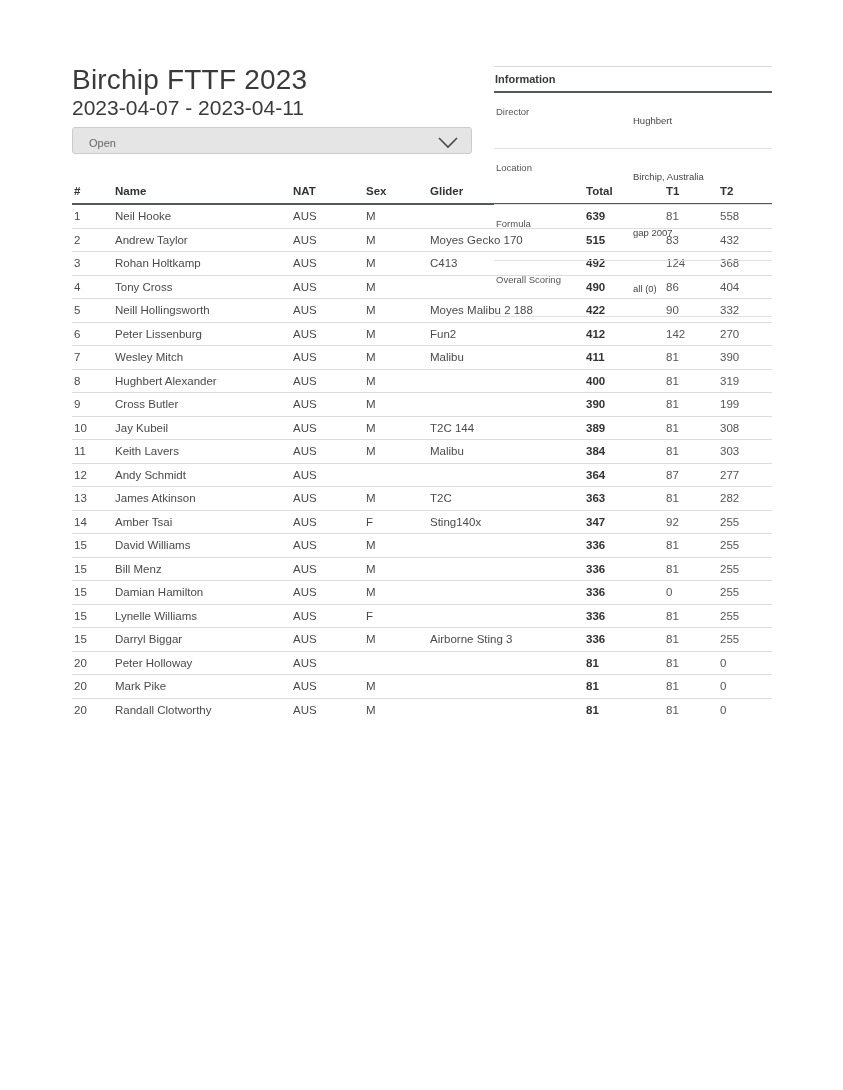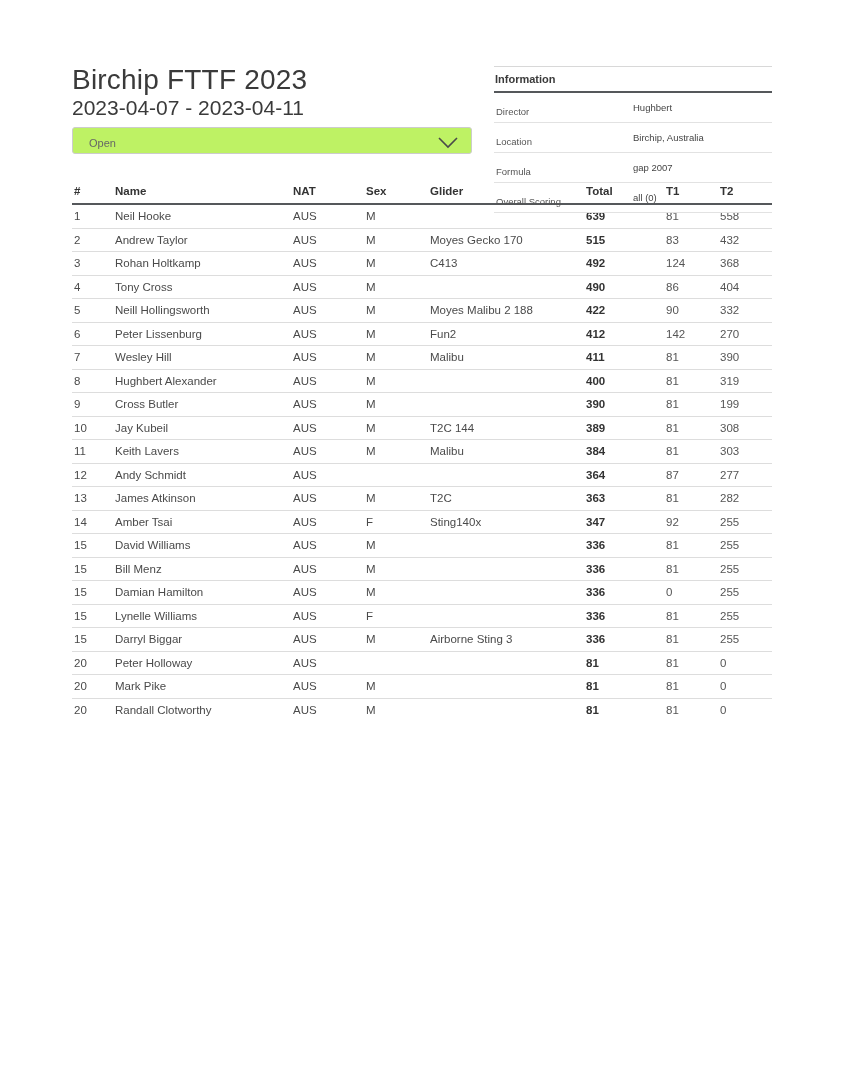--- a/index.html
+++ b/index.html
@@ -13,36 +13,36 @@
   .content { position:relative; width:700px; margin-left:72px; }
 
   
   .header-row { position:relative; height:166px; }
   .title-block { padding-top:66px; }
   .page-title { font-size:28px; font-weight:400; color:#3a3a3a; letter-spacing:0.2px; line-height:28px; }
   .date-range { font-size:21px; font-weight:400; color:#3a3a3a; margin-top:4px; line-height:20px; }
 
   .select-box {
     margin-top:9px; width:400px; height:27px;
-    border:1px solid #cccccc; border-radius:3px; background:#bef264;
+    border:1px solid #cccccc; border-radius:3px; background:#e5e5e5;
     display:flex; align-items:center; justify-content:space-between;
     padding:4px 12px 0 16px; cursor:pointer;
   }
   .select-value { font-size:11px; color:#666666; }
   .select-box svg { display:block; }
 
   
   .info-panel { position:absolute; top:66px; right:0; width:278px; border-top:1px solid #d8d8d8; }
   .info-heading {
     font-size:11px; font-weight:700; color:#3a3a3a;
     padding:6px 0 6px 1px; border-bottom:2px solid #55585b;
   }
   .info-row { display:flex; border-bottom:1px solid #e2e2e2; }
   .info-label { width:139px; font-size:9.5px; color:#555555; padding:5px 0 5px 2px;margin-top:8px; }
-  .info-value { flex:1; font-size:9.5px; color:#454545; padding:9px 0; }
+  .info-value { flex:1; font-size:9.5px; color:#454545; padding:22px 0; }
 
   
   .table-wrap { margin-top:15px; }
   table.results { width:700px; border-collapse:collapse; table-layout:fixed; }
   col.c0{width:43px;} col.c1{width:178px;} col.c2{width:73px;} col.c3{width:64px;}
   col.c4{width:156px;} col.c5{width:80px;} col.c6{width:54px;} col.c7{width:52px;}
   table.results th {
     text-align:left; font-size:11.5px; font-weight:700; color:#333333;
     padding:4px 0 6px 0; border-bottom:2px solid #55585b;
   }
@@ -179,21 +179,21 @@
             <td class="col-name">Peter Lissenburg</td>
             <td class="col-nat">AUS</td>
             <td class="col-sex">M</td>
             <td class="col-glider">Fun2</td>
             <td class="col-total">412</td>
             <td class="col-t1">142</td>
             <td class="col-t2">270</td>
           </tr>
           <tr>
             <td class="col-rank">7</td>
-            <td class="col-name">Wesley Hill</td>
+            <td class="col-name">Wesley Mitch</td>
             <td class="col-nat">AUS</td>
             <td class="col-sex">M</td>
             <td class="col-glider">Malibu</td>
             <td class="col-total">411</td>
             <td class="col-t1">81</td>
             <td class="col-t2">390</td>
           </tr>
           <tr>
             <td class="col-rank">8</td>
             <td class="col-name">Hughbert Alexander</td>

